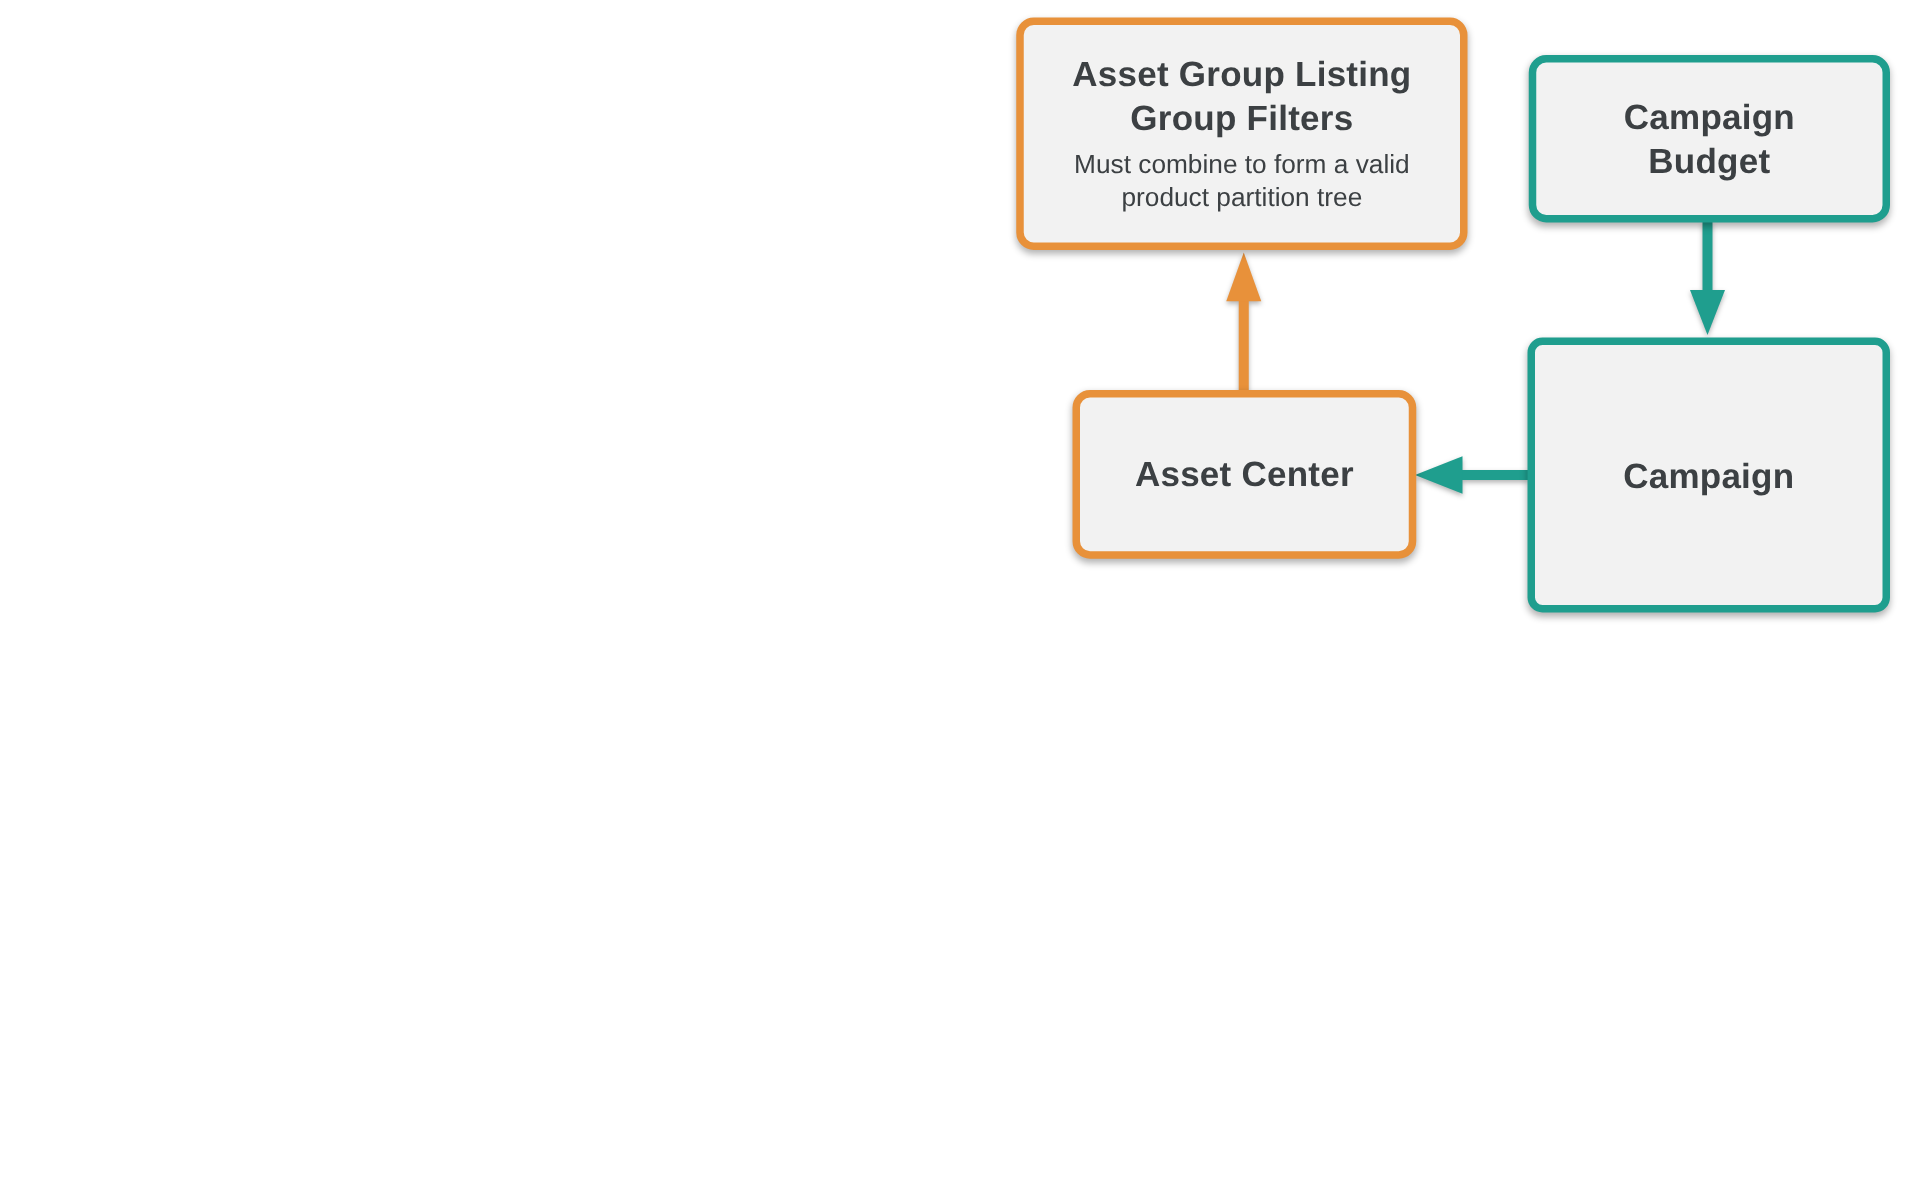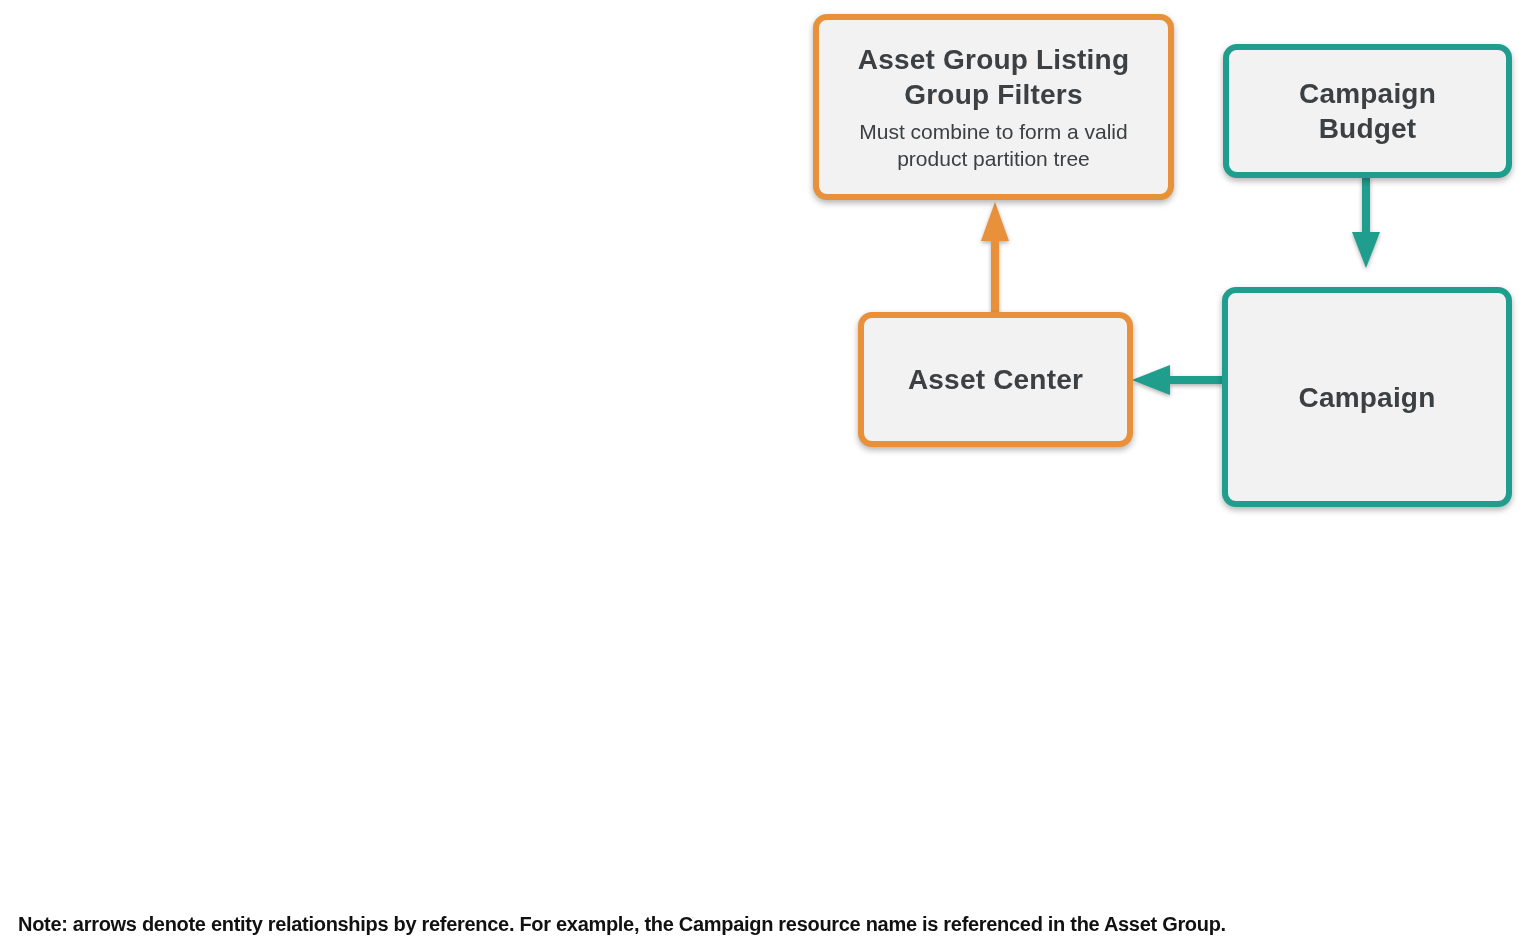--- a/index.html
+++ b/index.html
@@ -46,21 +46,21 @@
     margin-top:6px;
   }
 
   #node-listing-filters{left:813px;top:14px;width:361px;height:186px;padding:8px 16px;}
   #node-listing-filters .title{max-width:310px;}
   #node-listing-filters .subtitle{max-width:310px;}
 
   #node-campaign-budget{left:1223px;top:44px;width:289px;height:134px;}
   #node-campaign-budget .title{max-width:175px;}
 
-  #node-campaign{left:1222px;top:287px;width:290px;height:220px;padding:6px 12px;}
+  #node-campaign{left:1222px;top:270px;width:290px;height:220px;padding:6px 12px;border-radius:12px;}
   #node-campaign .subtitle{max-width:235px;}
 
   #node-asset-group{left:858px;top:312px;width:275px;height:135px;}
 
   svg.edges{position:absolute;inset:0;z-index:1;}
   svg.edges .edge{filter:drop-shadow(0 2.5px 2px rgba(0,0,0,0.30));}
   .edge-orange{stroke:var(--orange);fill:var(--orange);}
   .edge-teal{stroke:var(--teal);fill:var(--teal);}
   .edge line{stroke-width:8px;fill:none;}
   .edge polygon{stroke:none;}
@@ -109,15 +109,14 @@
   </div>
 
   <div class="node teal" id="node-campaign">
     <div class="title">Campaign</div>
   </div>
 
   <div class="node orange" id="node-asset-group">
     <div class="title">Asset Center</div>
   </div>
 
-  <div class="note">Note: arrows denote entity relationships by reference. For example, the Campaign resource name is referenced in the Asset Group.</div>
 
 </div>
 
 </body></html>

